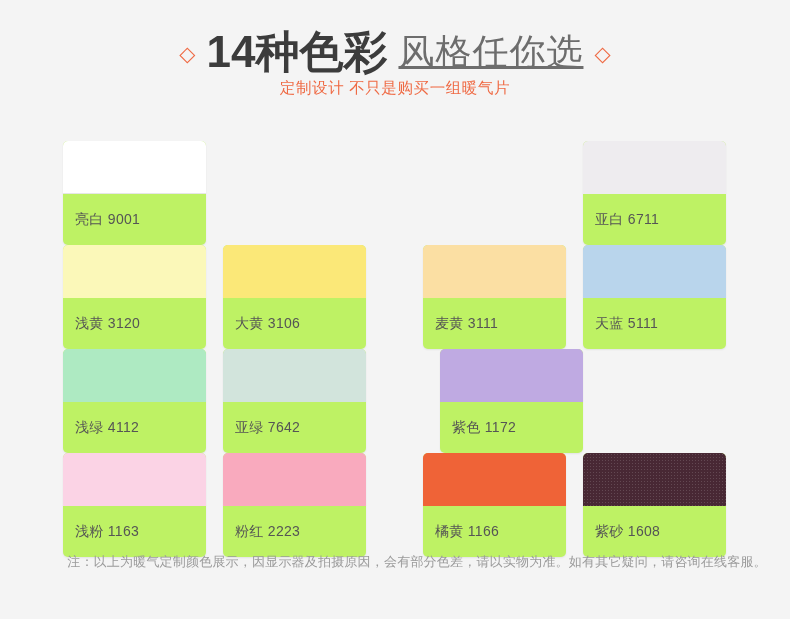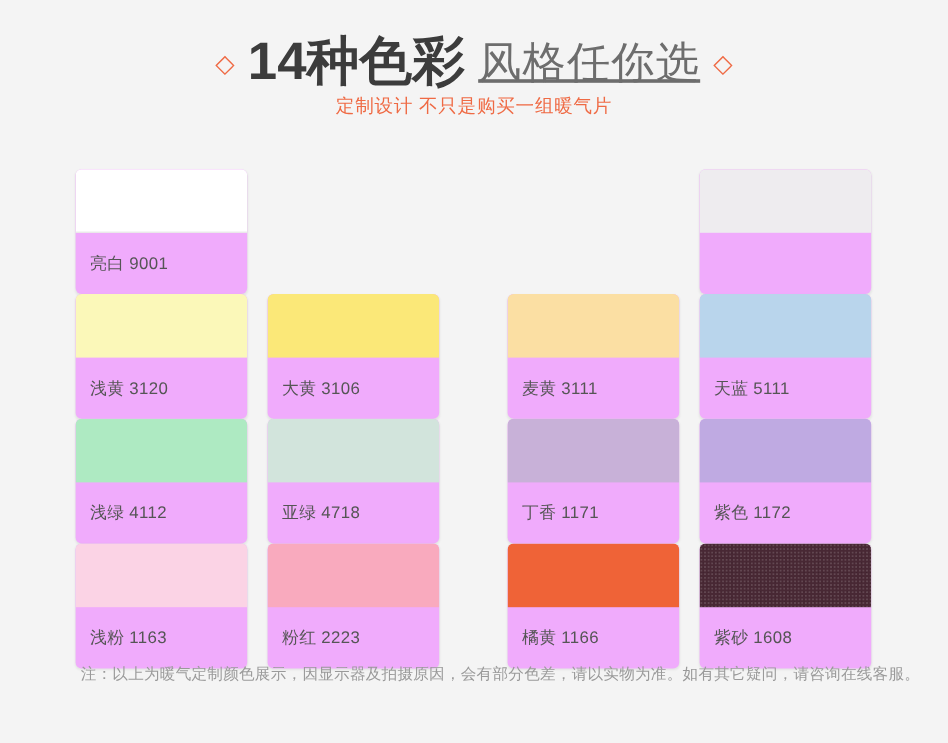--- a/index.html
+++ b/index.html
@@ -65,21 +65,21 @@
   .row {
     display: flex;
     height: 104px;
   }
   .col-gap-wide { width: 57px; flex: none; }
   .col-gap { width: 17px; flex: none; }
 
   .card {
     width: 143px;
     flex: none;
-    background: #f0abfc;
+    background: #bef264;
     border-radius: 5px;
     box-shadow: 0 1px 2px rgba(0,0,0,0.07);
     overflow: hidden;
     display: flex;
     flex-direction: column;
   }
   .card.empty {
     background: transparent;
     box-shadow: none;
   }
@@ -155,20 +155,21 @@
       <div class="label"></div>
     </div>
     <div class="col-gap-wide"></div>
     <div class="card empty">
       <div class="swatch"></div>
       <div class="label"></div>
     </div>
     <div class="col-gap"></div>
     <div class="card">
       <div class="swatch" style="background-color: rgb(238, 236, 239);"></div>
+      <div class="label">亚白 6711</div>
     </div>
   </div>
 
   <div class="row">
     <div class="card">
       <div class="swatch" style="background-color: rgb(251, 248, 185);"></div>
       <div class="label">浅黄 3120</div>
     </div>
     <div class="col-gap"></div>
     <div class="card">
@@ -188,27 +189,23 @@
   </div>
 
   <div class="row">
     <div class="card">
       <div class="swatch" style="background-color: rgb(174, 234, 194);"></div>
       <div class="label">浅绿 4112</div>
     </div>
     <div class="col-gap"></div>
     <div class="card">
       <div class="swatch" style="background-color: rgb(210, 228, 220);"></div>
-      <div class="label">亚绿 4718</div>
-    </div>
-    <div class="col-gap-wide"></div>
-    <div class="card">
-      <div class="swatch" style="background-color: rgb(200, 177, 216);"></div>
-      <div class="label">丁香 1171</div>
-    </div>
+      <div class="label">亚绿 7642</div>
+    </div>
+    <div class="col-gap-wide"></div>
     <div class="col-gap"></div>
     <div class="card">
       <div class="swatch" style="background-color: rgb(191, 170, 226);"></div>
       <div class="label">紫色 1172</div>
     </div>
   </div>
 
   <div class="row">
     <div class="card">
       <div class="swatch" style="background-color: rgb(251, 211, 229);"></div>

